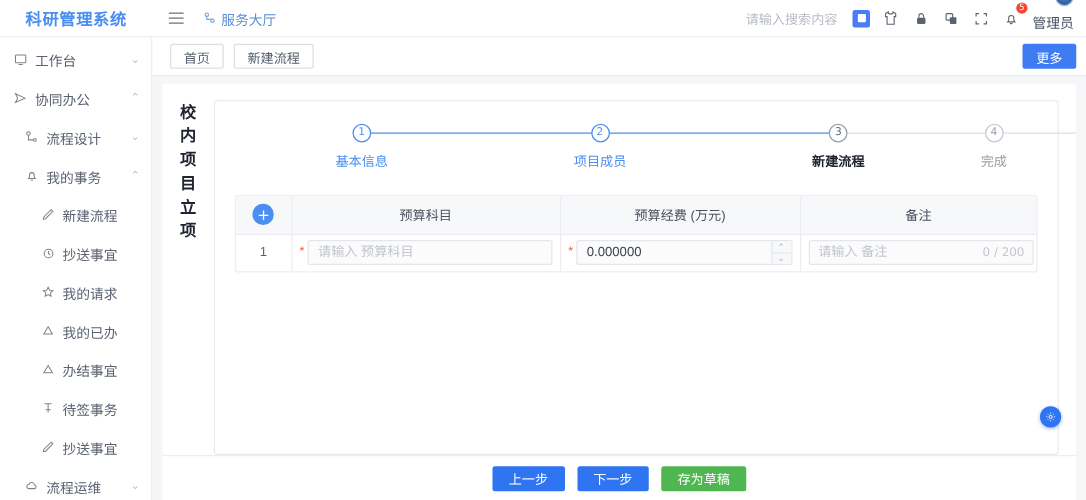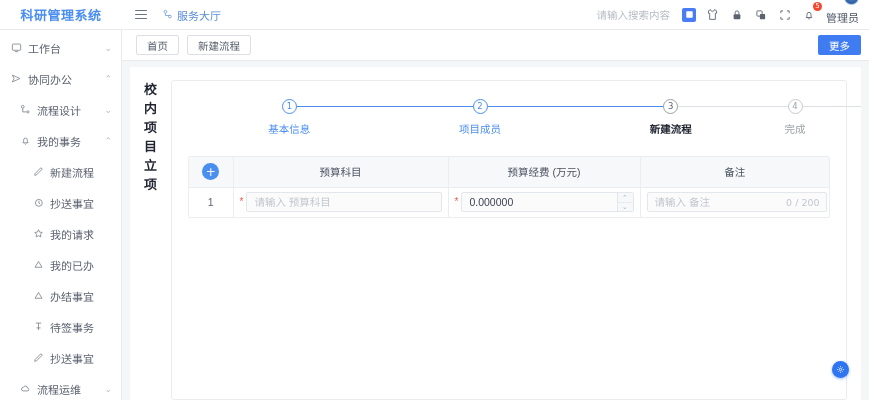--- a/index.html
+++ b/index.html
@@ -496,15 +496,20 @@
         </div>
 
         <div class="fab">
           <svg viewBox="0 0 16 16" width="9" height="9" fill="none" stroke="#ffffff" stroke-width="1.4">
             <circle cx="8" cy="8" r="2.2"></circle>
             <path d="M8 1.8v1.6M8 12.6v1.6M1.8 8h1.6M12.6 8h1.6M3.6 3.6l1.1 1.1M11.3 11.3l1.1 1.1M12.4 3.6l-1.1 1.1M4.7 11.3l-1.1 1.1"></path>
           </svg>
         </div>
       </div>
 
+      <div class="footer">
+        <button class="fbtn blue">上一步</button>
+        <button class="fbtn blue">下一步</button>
+        <button class="fbtn green">存为草稿</button>
+      </div>
     </div>
   </div>
 </div>
 
 </body></html>

